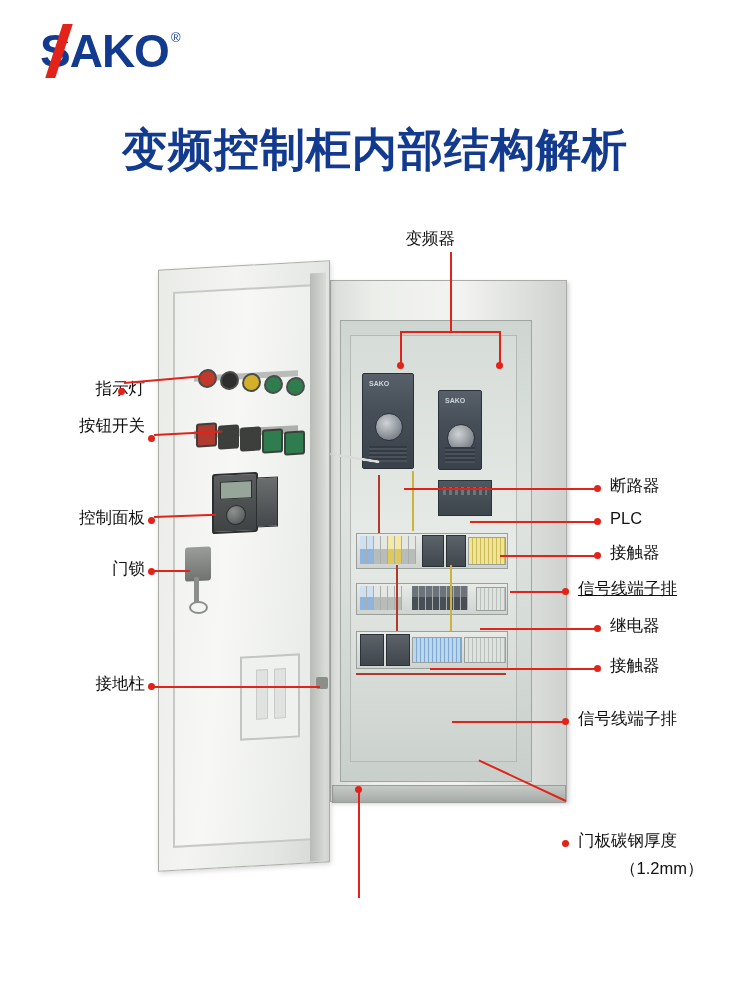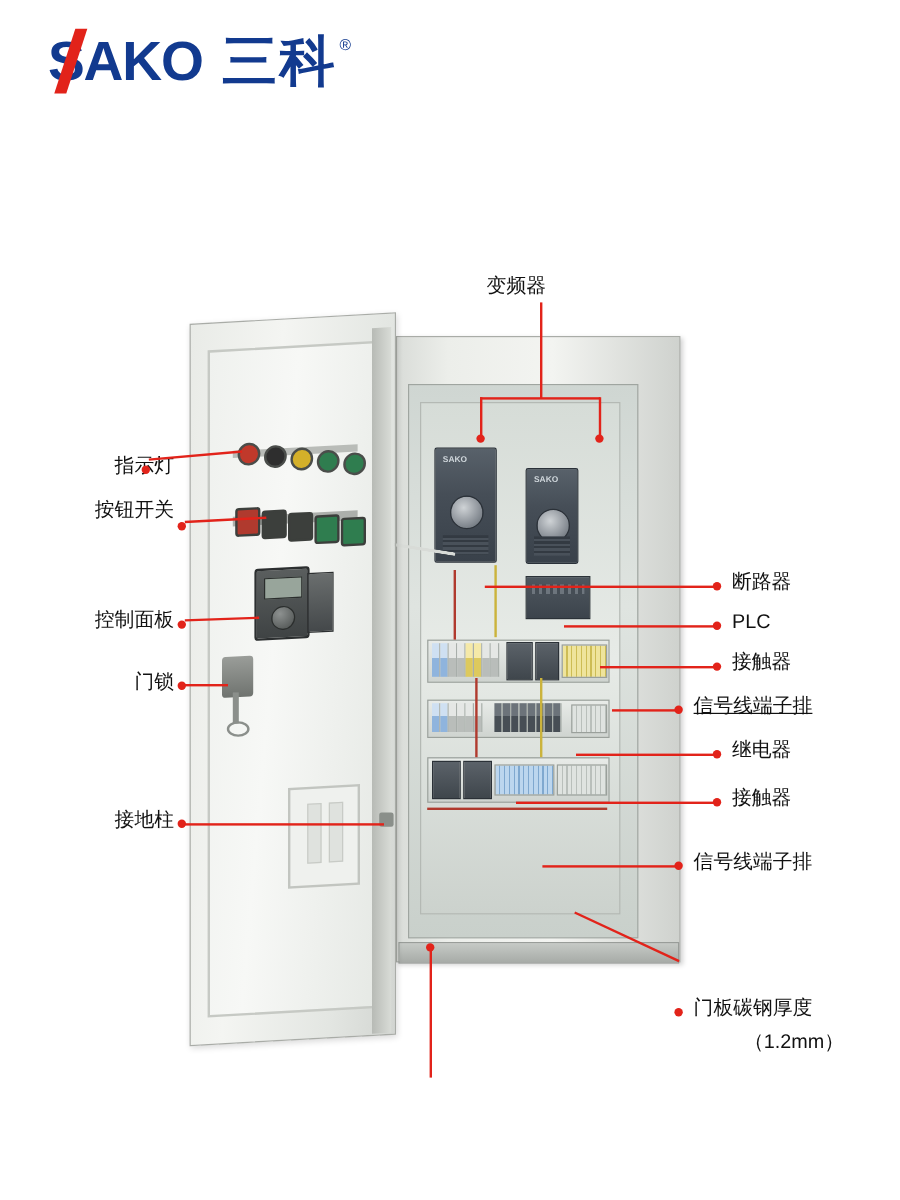--- a/index.html
+++ b/index.html
@@ -366,24 +366,24 @@
 </head>
 <body>
 
 <div class="page">
 
   <div class="brand">
     <div class="brand-mark">
       <span class="slash"></span>
       <span>SAKO</span>
     </div>
-    <div class="brand-cn">三科</div>
     <div class="brand-reg">®</div>
   </div>
 
+  <div class="title">变频控制柜内部结构解析</div>
 
   <div class="photo">
 
     <div class="cab-body"></div>
     <div class="cab-inner"></div>
     <div class="cab-backplate"></div>
     <div class="cab-base"></div>
 
     <div class="vfd" style="left:212px; top:108px; width:50px; height:94px;">
       <span class="logo">SAKO</span>

